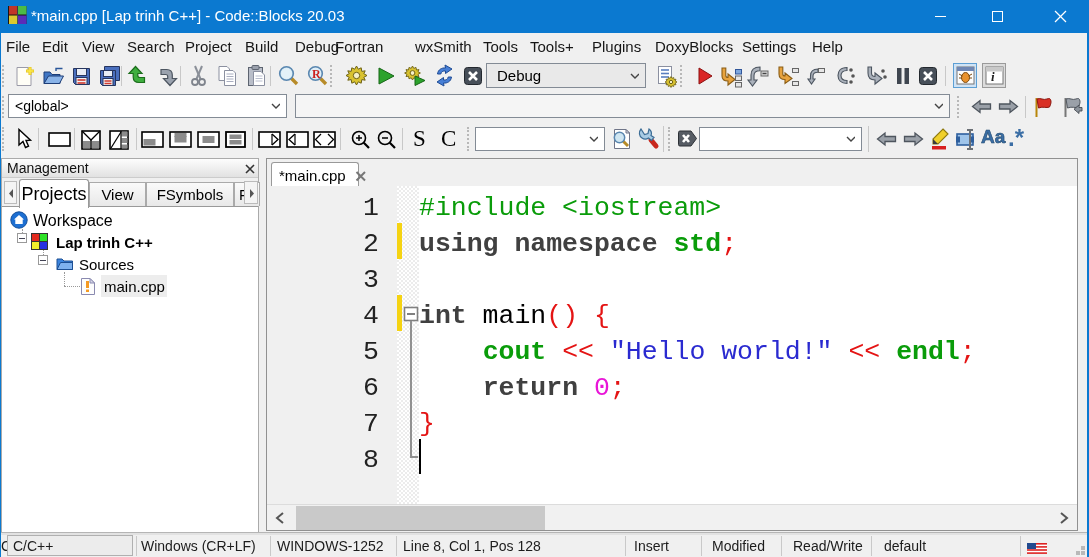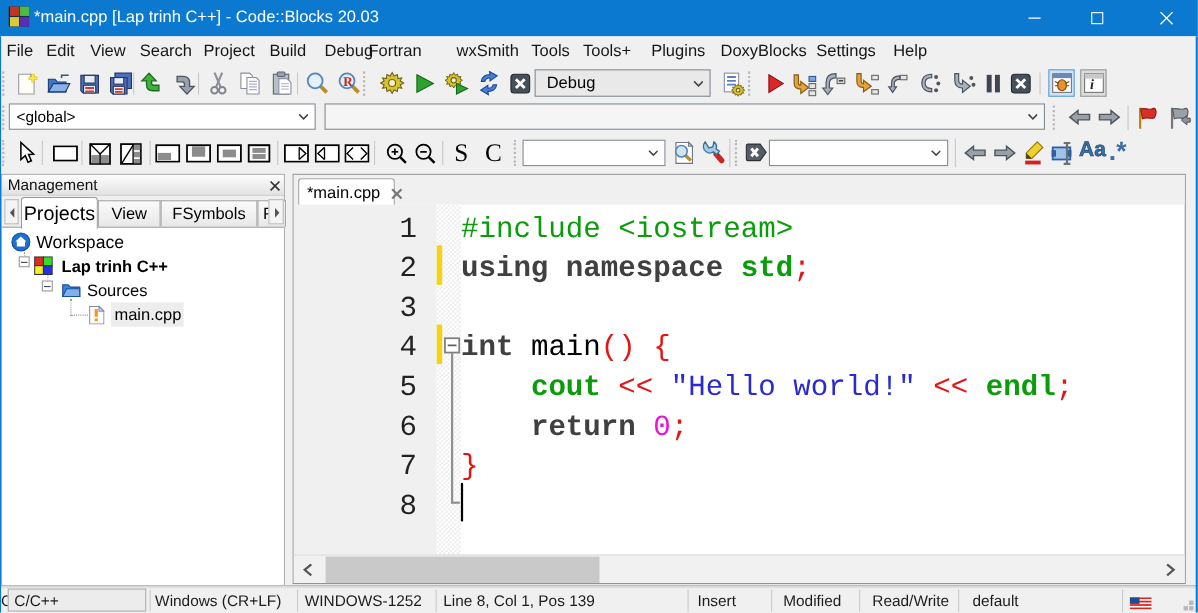--- a/index.html
+++ b/index.html
@@ -598,21 +598,21 @@
   <div id="status">
     <span class="sseg" style="left:1px">C</span>
     <div class="abs" style="left:7px;top:0;width:126px;height:21px;background:#ececec;border:1px solid #b0b0b0">
       <span style="position:absolute;left:5px;top:2px">C/C++</span>
     </div>
     <div class="ssep" style="left:136px"></div>
     <span class="sseg" style="left:141px">Windows (CR+LF)</span>
     <div class="ssep" style="left:270px"></div>
     <span class="sseg" style="left:277px">WINDOWS-1252</span>
     <div class="ssep" style="left:396px"></div>
-    <span class="sseg" style="left:403px">Line 8, Col 1, Pos 139</span>
+    <span class="sseg" style="left:403px">Line 8, Col 1, Pos 128</span>
     <div class="ssep" style="left:625px"></div>
     <span class="sseg" style="left:634px">Insert</span>
     <div class="ssep" style="left:701px"></div>
     <span class="sseg" style="left:712px">Modified</span>
     <div class="ssep" style="left:781px"></div>
     <span class="sseg" style="left:793px">Read/Write</span>
     <div class="ssep" style="left:871px"></div>
     <span class="sseg" style="left:884px">default</span>
     <div class="ssep" style="left:1020px"></div>
     <div class="abs" style="left:1081px;top:11px;width:4px;height:4px;background:#b9b9b9;box-shadow:-5px 5px #b9b9b9, 0 5px #b9b9b9"></div>

